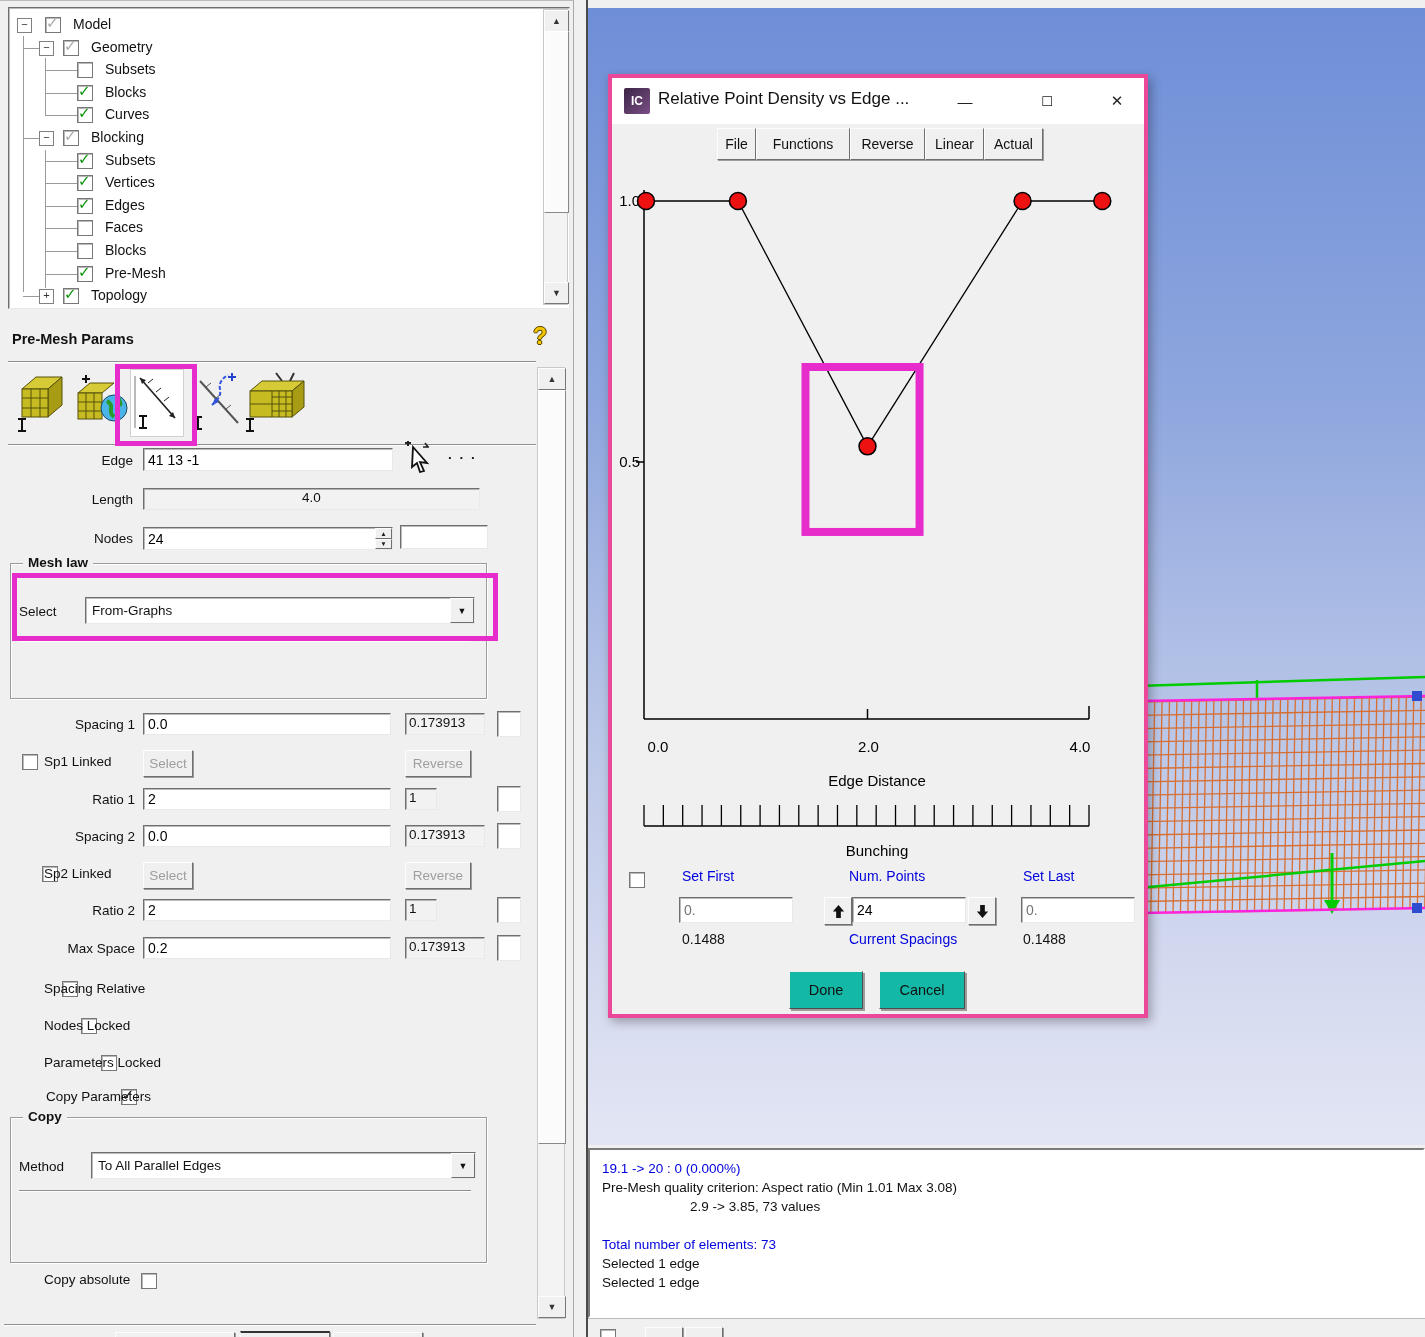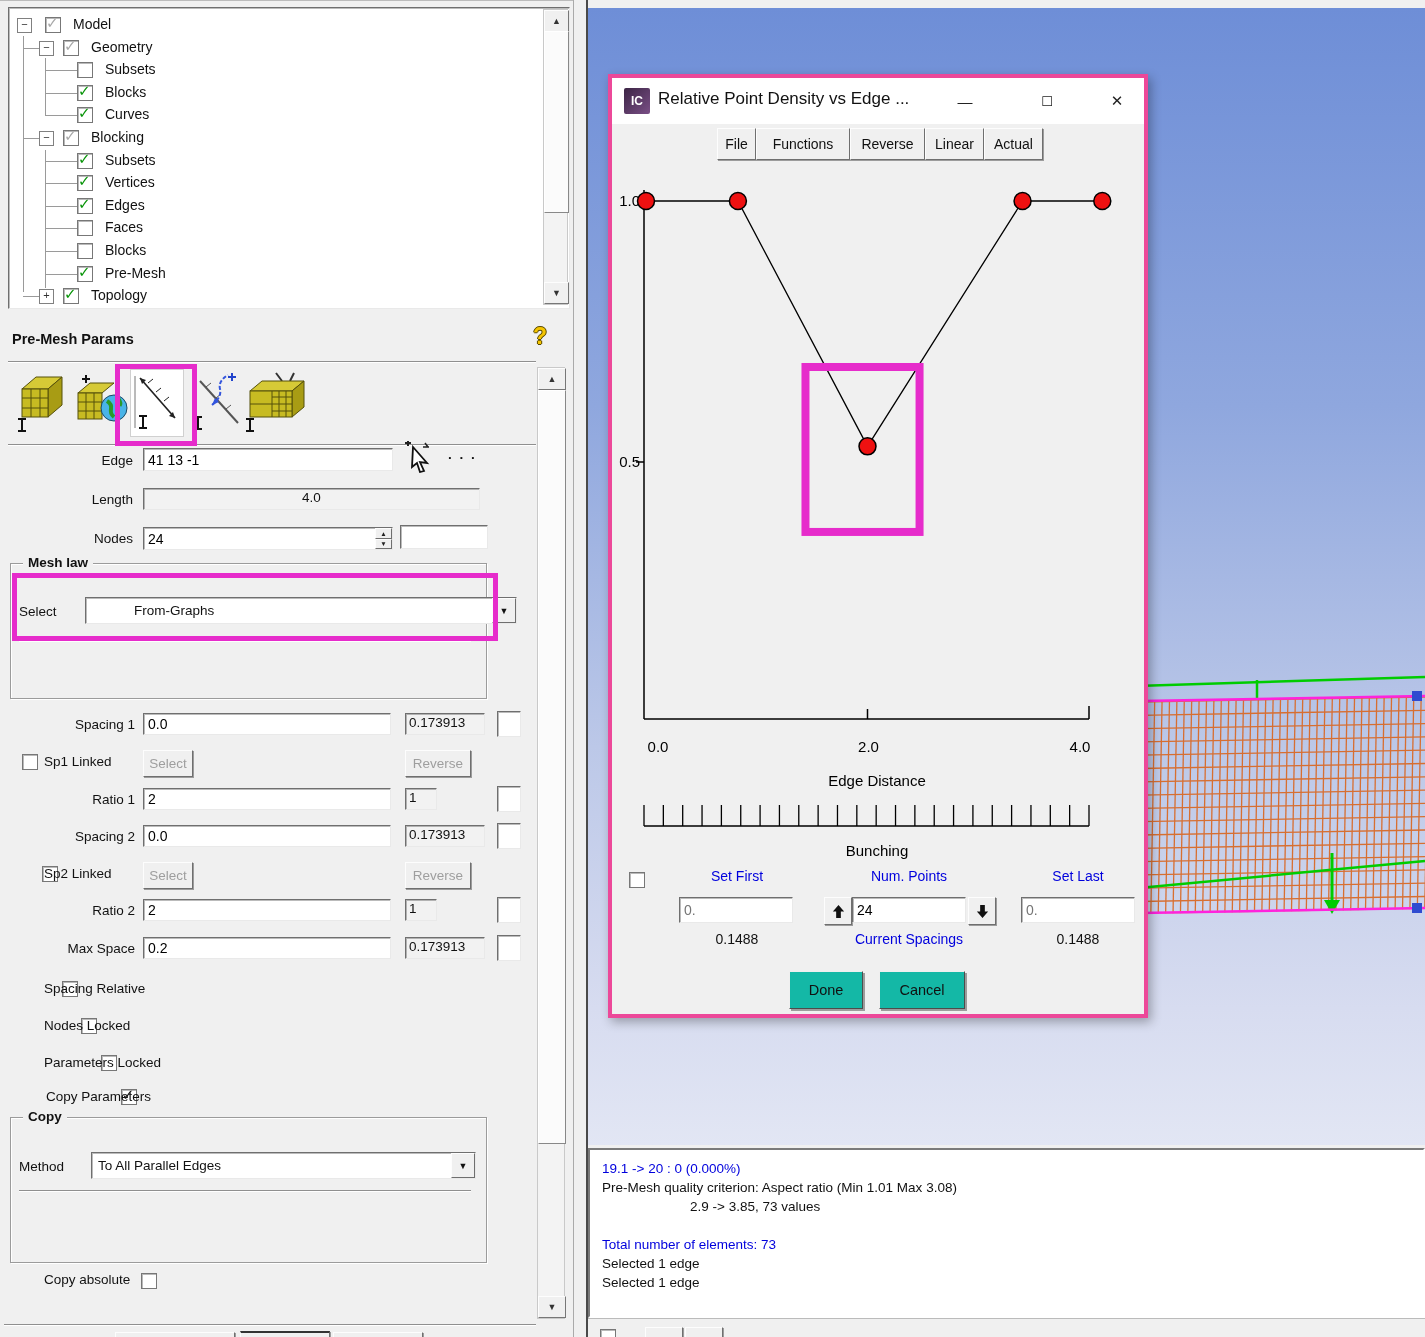--- a/index.html
+++ b/index.html
@@ -51,21 +51,21 @@
   .t-lbl{position:absolute;top:2px;font-size:14px;color:#111;white-space:nowrap;}
   .t-guide{position:absolute;background:#9a9a9a;}
   
   #dialog{background:#f0f0f0;border:4px solid #ec4899;box-shadow:3px 4px 10px rgba(0,0,0,.3);z-index:20;}
   #dlg-title{position:absolute;left:0;top:0;width:100%;height:46px;background:#fff;}
   .winbtn{position:absolute;top:8px;width:30px;height:30px;display:flex;align-items:center;
           justify-content:center;font-size:15px;color:#222;}
   .menu-btn{position:absolute;top:50px;height:30px;background:#f0f0f0;border:1px solid;
       border-color:#fdfdfd #6f6f6f #6f6f6f #fdfdfd;box-shadow:1px 1px 0 #9c9c9c;
       display:flex;align-items:center;justify-content:center;font-size:14px;text-align:right;}
-  .dlbl{position:absolute;font-size:14px;text-align:center;}
+  .dlbl{position:absolute;font-size:14px;}
   .spin-btn{display:flex;align-items:center;justify-content:center;}
   input.win{font-family:"Liberation Sans","DejaVu Sans",sans-serif;font-size:14px;padding:0 4px;
       border:none;outline:none;background:transparent;width:100%;height:100%;box-sizing:border-box;}
   
   #msgbox{background:#fff;font-size:13.5px;line-height:19px;padding:9px 12px;box-sizing:border-box;
       border:2px solid;border-color:#7a7a7a #fff #fff #7a7a7a;}
   .msg-indent{padding-left:88px;}
   .help-q{color:#f4c400;font-weight:bold;font-size:23px;
       text-shadow:-1px 0 #5a4a00,1px 0 #5a4a00,0 -1px #5a4a00,0 1px #5a4a00;}
   .spinner{display:flex;flex-direction:column;width:17px;align-self:stretch;}
@@ -270,21 +270,21 @@
           <div>▲</div>
           <div>▼</div>
         </span>
     </div>
     <div class="abs sunken" style="left:400px;top:524px;width:86px;height:22px;"></div>
 
     
     <div class="abs group" style="left:10px;top:562px;width:475px;height:134px;">
       <div class="legend">Mesh law</div>
       <div class="abs" style="left:8px;top:40px;">Select</div>
-      <div class="abs dd" style="left:74px;top:33px;width:388px;height:25px;padding-left:42px;">
+      <div class="abs dd" style="left:74px;top:33px;width:388px;height:25px;">
         <span class="dd-text">From-Graphs</span>
         <span class="dd-btn">▼</span>
       </div>
       <div class="sep" style="left:8px;top:76px;width:452px;"></div>
     </div>
     <div class="hl" style="left:12px;top:572px;width:476px;height:58px;"></div>
 
     
     <div class="abs rlabel" style="left:8px;top:716px;width:127px;">Spacing 1</div>
     <div class="abs sunken" style="left:143px;top:712px;width:246px;height:20px;"><input class="win" value="0.0" style=""></div>

